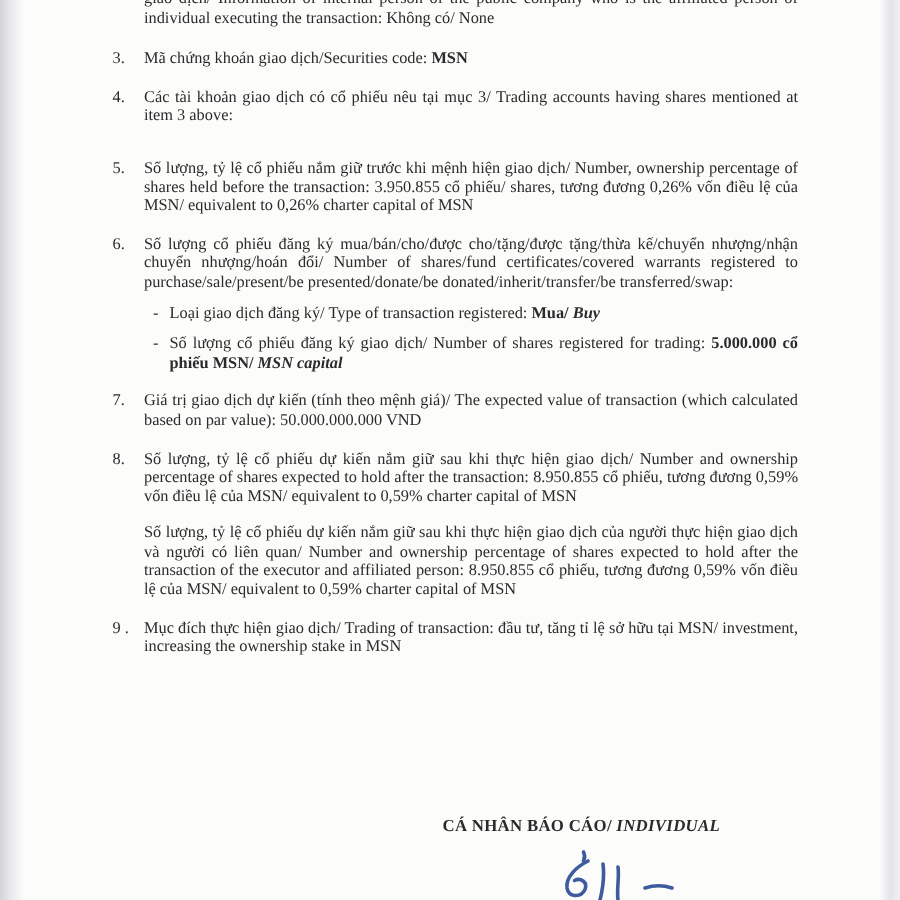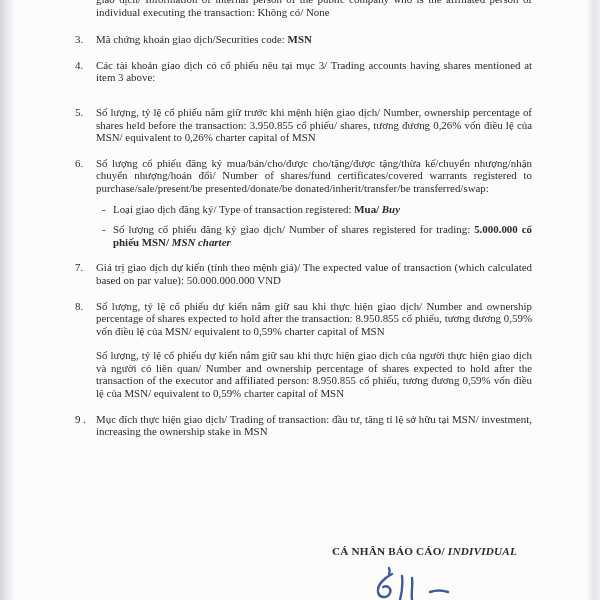--- a/index.html
+++ b/index.html
@@ -31,22 +31,22 @@
   .items { }
   .item { position: relative; margin-bottom: 13px; }
   .item:nth-child(2) { margin-bottom: 22px; } 
   .num { position: absolute; left: -21px; top: 0; font-size: 10.9px; line-height: 12.6px; }
   .bullet { position: relative; padding-left: 17px; margin-top: 8px; }
   .bullet .dash { position: absolute; left: 6px; }
   .sub { margin-top: 12px; }
   .bd   { font-weight: bold; }
   .bdit { font-weight: bold; font-style: italic; }
   .sig {
-    position: absolute; left: 309px; top: 545px; width: 208px;
-    text-align: right; z-index: 2; filter: blur(0.3px);
+    position: absolute; left: 295px; top: 545px; width: 208px;
+    text-align: left; z-index: 2; filter: blur(0.3px);
   }
   .sigline { margin: 0; font-size: 11.2px; line-height: 12.4px; letter-spacing: 0.2px; }
   .ink { position: absolute; left: 340px; top: 566px; width: 120px; height: 34px; z-index: 2; }
 </style>
 </head>
 <body>
 
 <div class="scan">
   <div class="page">
     <p class="para intro"><span>giao dịch/ </span><span class="i">Information of internal person of the public company who is the affiliated person of individual executing the transaction</span><span>: Không có/ </span><span class="i">None</span></p>
@@ -67,21 +67,21 @@
           <span class="num">5.</span>
           <div>
             <p class="para "><span>Số lượng, tỷ lệ cổ phiếu nắm giữ trước khi mệnh hiện giao dịch/ </span><span class="i">Number, ownership percentage of shares held before the transaction</span><span>: 3.950.855 cổ phiếu/ </span><span class="i">shares</span><span>, tương đương 0,26% vốn điều lệ của MSN/ </span><span class="i">equivalent to 0,26% charter capital of MSN</span></p>
           </div>
         </div>
         <div class="item">
           <span class="num">6.</span>
           <div>
             <p class="para "><span>Số lượng cổ phiếu đăng ký mua/bán/cho/được cho/tặng/được tặng/thừa kế/chuyển nhượng/nhận chuyển nhượng/hoán đổi/ </span><span class="i">Number of shares/fund certificates/covered warrants registered to purchase/sale/present/be presented/donate/be donated/inherit/transfer/be transferred/swap:</span></p>
             <p class="para bullet"><span class="dash">-</span><span>Loại giao dịch đăng ký/ </span><span class="i">Type of transaction registered</span><span>: </span><span class="bd">Mua/ </span><span class="bdit">Buy</span></p>
-            <p class="para bullet"><span class="dash">-</span><span>Số lượng cổ phiếu đăng ký giao dịch/ </span><span class="i">Number of shares registered for trading</span><span>: </span><span class="bd">5.000.000 cổ phiếu MSN/ </span><span class="bdit">MSN charter</span></p>
+            <p class="para bullet"><span class="dash">-</span><span>Số lượng cổ phiếu đăng ký giao dịch/ </span><span class="i">Number of shares registered for trading</span><span>: </span><span class="bd">5.000.000 cổ phiếu MSN/ </span><span class="bdit">MSN capital</span></p>
           </div>
         </div>
         <div class="item">
           <span class="num">7.</span>
           <div>
             <p class="para "><span>Giá trị giao dịch dự kiến (tính theo mệnh giá)/ </span><span class="i">The expected value of transaction (which calculated based on par value)</span><span>: 50.000.000.000 VND</span></p>
           </div>
         </div>
         <div class="item">
           <span class="num">8.</span>

